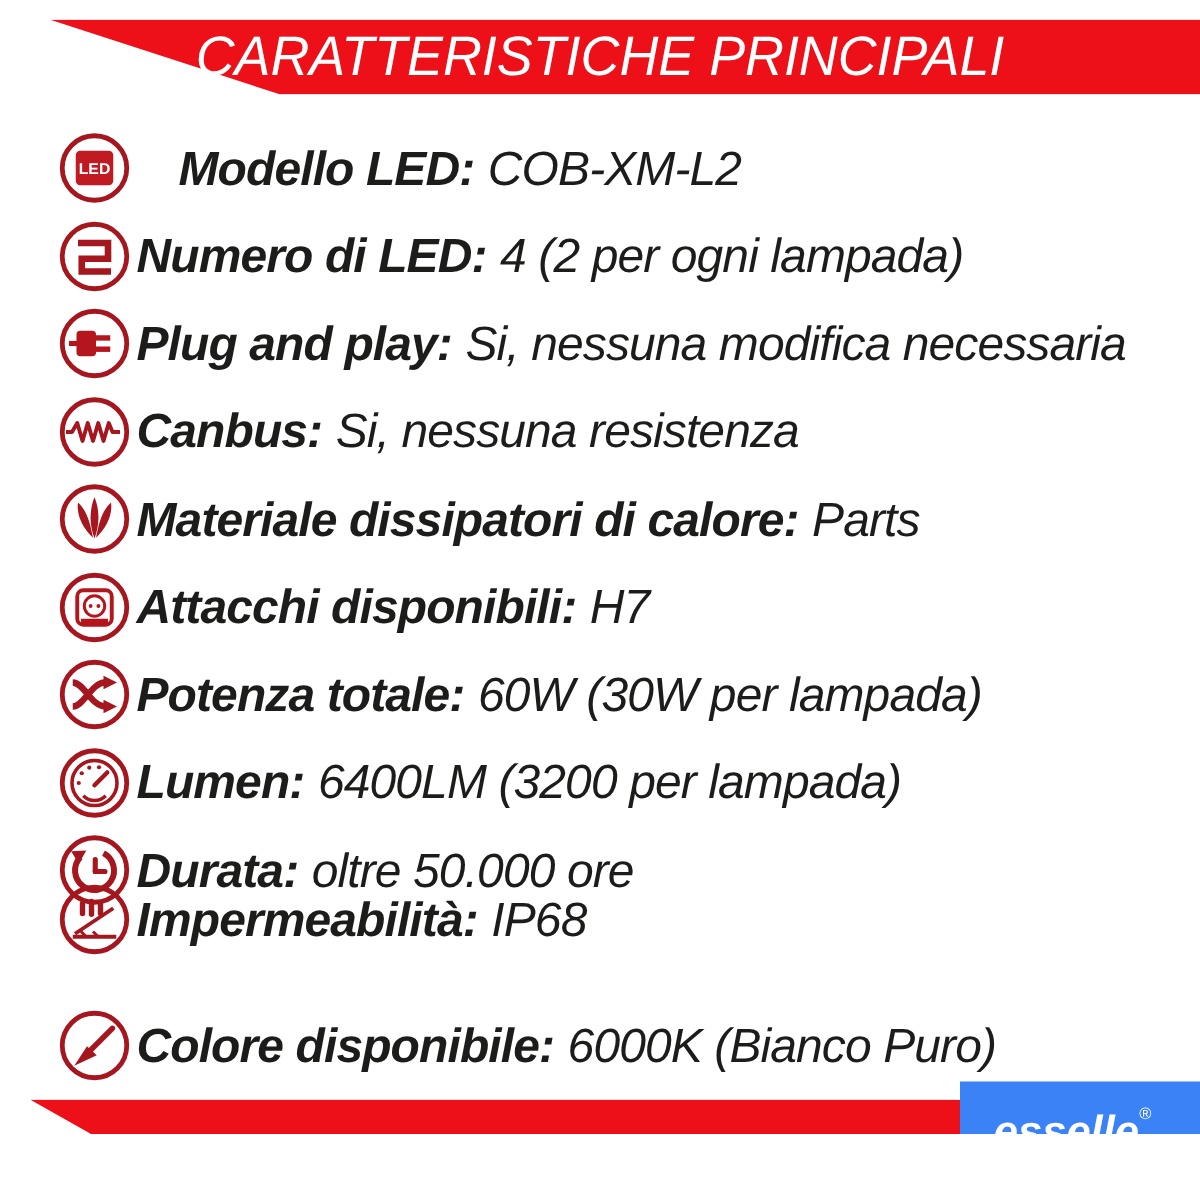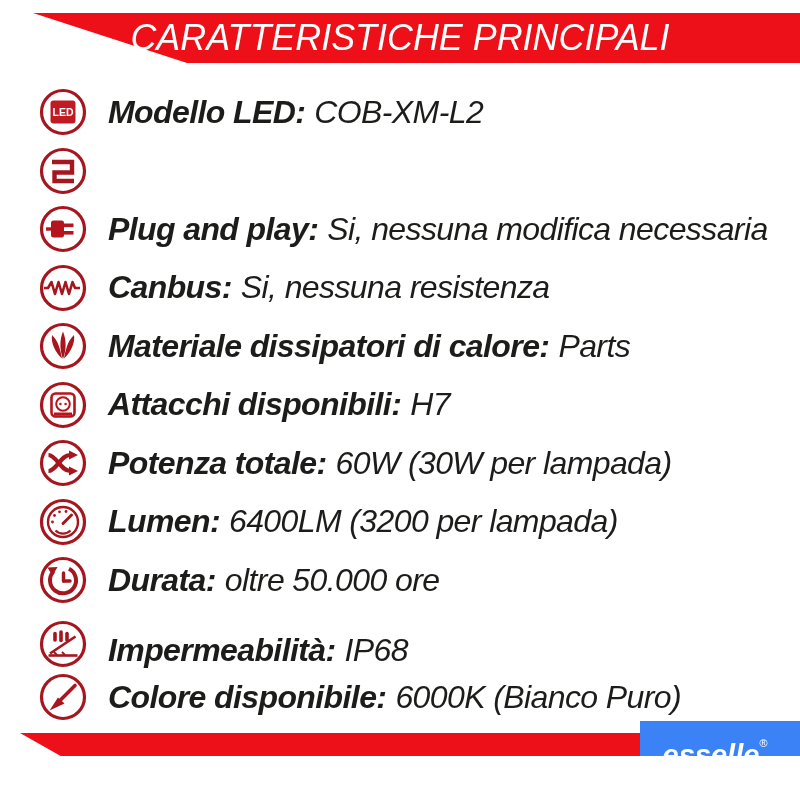--- a/index.html
+++ b/index.html
@@ -11,21 +11,21 @@
   #top-banner{top:13px;height:50px;clip-path:polygon(33px 0px,800px 0px,800px 50px,187px 50px);}
   #bottom-banner{top:733px;height:52px;clip-path:polygon(20px 0px,800px 0px,800px 52px,112px 52px);}
   #page-title{position:absolute;top:13px;left:0;width:800px;height:50px;line-height:50px;
     text-align:center;color:#ffffff;font-style:italic;font-size:37px;font-weight:400;
     letter-spacing:0px;transform:scaleX(.97);}
 
   
   .feature-row{position:absolute;left:38px;height:52px;display:flex;align-items:center;}
   .icon-wrap{width:50px;height:50px;flex:0 0 50px;}
   .icon-wrap svg{width:50px;height:50px;display:block;}
-  .feature-text{margin-left:20px;white-space:nowrap;font-style:italic;font-size:32px;
+  .feature-text{margin-left:3px;white-space:nowrap;font-style:italic;font-size:32px;
     color:#1c1c1a;letter-spacing:-0.6px;}
   .feature-label{font-weight:700;}
   .feature-value{font-weight:400;margin-left:9px;}
 
   
   #logo-box{position:absolute;left:640px;top:721px;width:160px;height:79px;background:#3b82f6;
     color:#fff;overflow:hidden;}
   #logo-brand{position:absolute;top:8px;left:0;width:150px;text-align:center;
     font-style:italic;font-weight:700;font-size:29px;letter-spacing:0px;line-height:29px;}
   #logo-reg{font-size:11px;vertical-align:18px;font-weight:400;}
@@ -38,39 +38,42 @@
 </style>
 </head>
 <body>
 
 <div id="stage">
 
   <div id="top-banner" class="banner"></div>
   <div id="page-title">CARATTERISTICHE PRINCIPALI</div>
 
   <div id="rows-container">
-      <div class="feature-row" style="top: 86px;">
+      <div class="feature-row" style="top: 86px; gap: 28px;">
       <span class="icon-wrap">
           <svg viewBox="0 0 50 50">
       <circle cx="25" cy="25" r="21.5" fill="none" stroke="#a5161e" stroke-width="3.2"></circle>
       <rect x="12.5" y="13.5" width="25" height="23" rx="3" fill="#c01b23"></rect>
       <text x="25" y="29" text-anchor="middle" font-size="10.5" font-weight="bold" font-family="Liberation Sans, sans-serif" fill="#ffffff">LED</text>
     </svg>
         </span>
       <span class="feature-text">
         <span class="feature-label">Modello LED:</span><span class="feature-value">COB-XM-L2</span>
       </span>
     </div>
       <div class="feature-row" style="top: 144.5px;">
       <span class="icon-wrap">
           <svg viewBox="0 0 50 50">
       <circle cx="25" cy="25" r="21.5" fill="none" stroke="#a5161e" stroke-width="3.2"></circle>
       <polyline points="14,16 34,16 34,26.5 16.5,26.5 16.5,35 36,35" fill="none" stroke="#a5161e" stroke-width="4.4"></polyline>
     </svg>
         </span>
+      <span class="feature-text">
+        <span class="feature-label">Numero di LED:</span><span class="feature-value">4 (2 per ogni lampada)</span>
+      </span>
     </div>
       <div class="feature-row" style="top: 203px;">
       <span class="icon-wrap">
           <svg viewBox="0 0 50 50">
       <circle cx="25" cy="25" r="21.5" fill="none" stroke="#a5161e" stroke-width="3.2"></circle>
       <path d="M8 23.3 L14 23.3 L14 26.7 L8 26.7 Z" fill="#b5151d"></path>
       <rect x="13" y="16.5" width="13" height="17" rx="2.5" fill="#b5151d"></rect>
       <rect x="25.5" y="19.5" width="10" height="3.6" fill="#b5151d"></rect>
       <rect x="25.5" y="27" width="10" height="3.6" fill="#b5151d"></rect>
     </svg>
@@ -156,21 +159,21 @@
       <path d="M15.5 16.5 A13 13 0 1 0 31 13.8" fill="none" stroke="#a5161e" stroke-width="4"></path>
       <polygon points="9.5,12.5 19.5,12 14.5,21" fill="#a5161e"></polygon>
       <line x1="25.5" y1="18" x2="25.5" y2="26" stroke="#a5161e" stroke-width="3.4" stroke-linecap="round"></line>
       <line x1="25.5" y1="26" x2="32" y2="26" stroke="#a5161e" stroke-width="3.4" stroke-linecap="round"></line>
     </svg>
         </span>
       <span class="feature-text">
         <span class="feature-label">Durata:</span><span class="feature-value">oltre 50.000 ore</span>
       </span>
     </div>
-      <div class="feature-row" style="top: 617px; align-items: flex-end;">
+      <div class="feature-row" style="top: 587px;">
       <span class="icon-wrap">
           <svg viewBox="0 0 50 50">
       <circle cx="25" cy="25" r="21.5" fill="none" stroke="#a5161e" stroke-width="3.2"></circle>
       <line x1="17" y1="14.5" x2="17" y2="21" stroke="#a5161e" stroke-width="3.6" stroke-linecap="round"></line>
       <line x1="23" y1="13" x2="23" y2="21.5" stroke="#a5161e" stroke-width="3.6" stroke-linecap="round"></line>
       <line x1="29" y1="14.5" x2="29" y2="21" stroke="#a5161e" stroke-width="3.6" stroke-linecap="round"></line>
       <line x1="12" y1="34.5" x2="37.5" y2="17.5" stroke="#a5161e" stroke-width="2.6"></line>
       <line x1="10.5" y1="36.5" x2="39.5" y2="36.5" stroke="#a5161e" stroke-width="2.6"></line>
       <line x1="16" y1="33" x2="19" y2="36" stroke="#a5161e" stroke-width="2"></line>
       <line x1="24" y1="33" x2="27" y2="36" stroke="#a5161e" stroke-width="2"></line>

